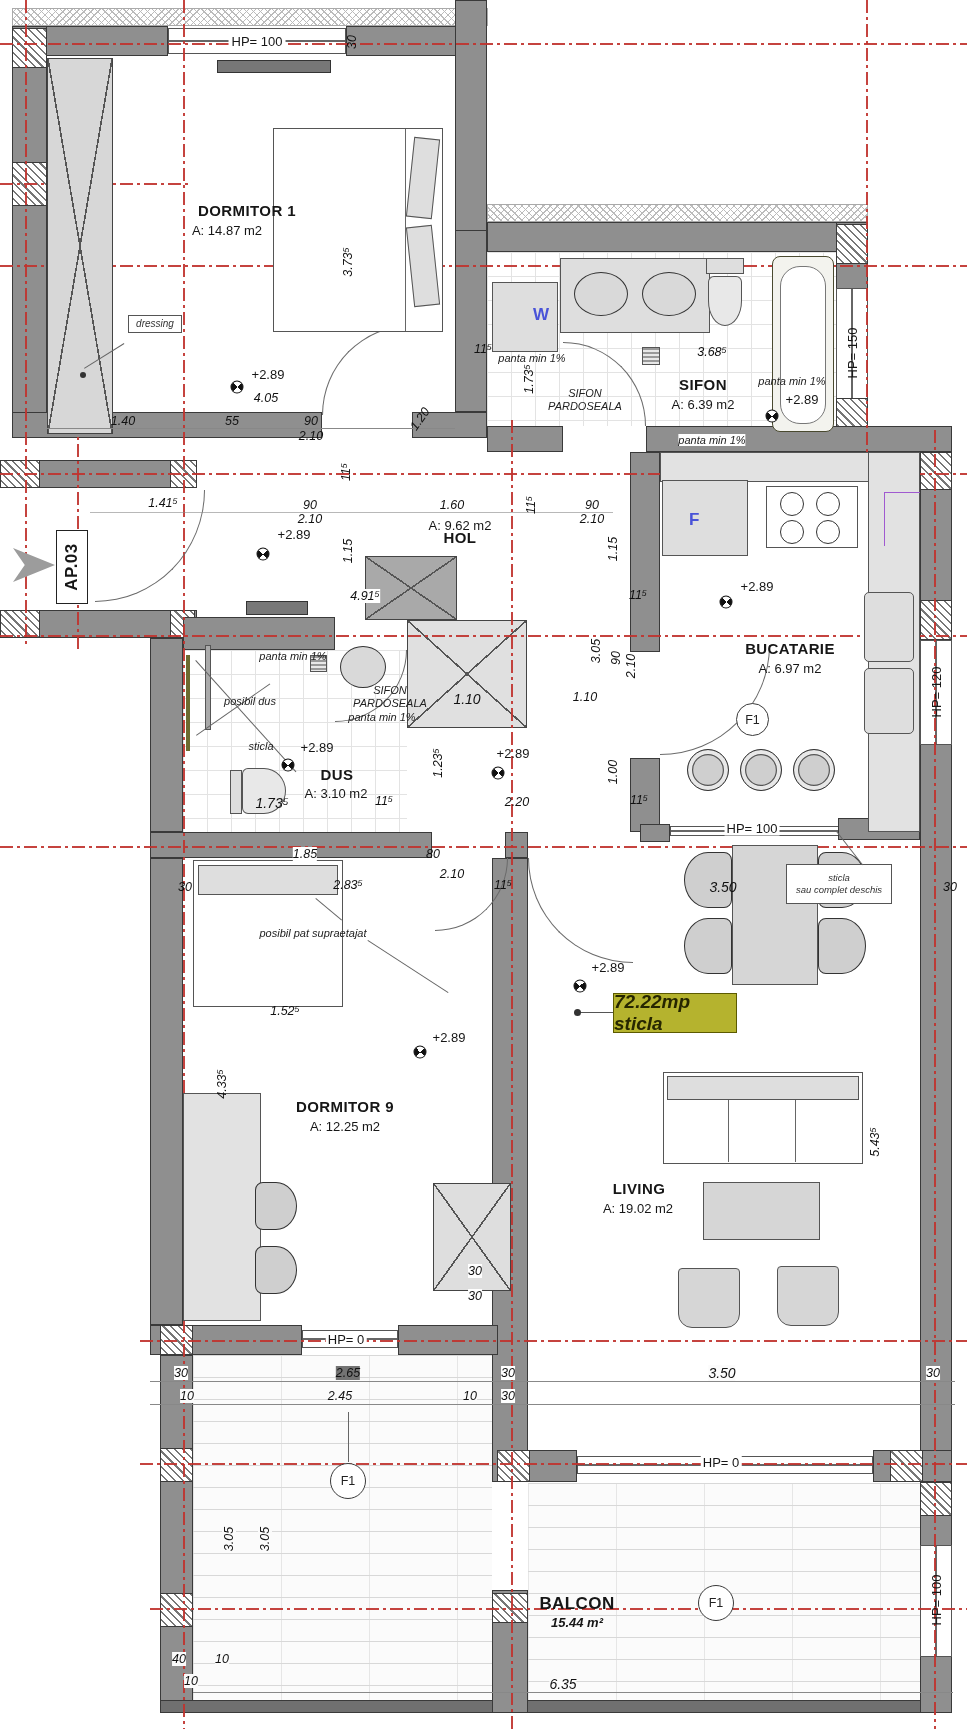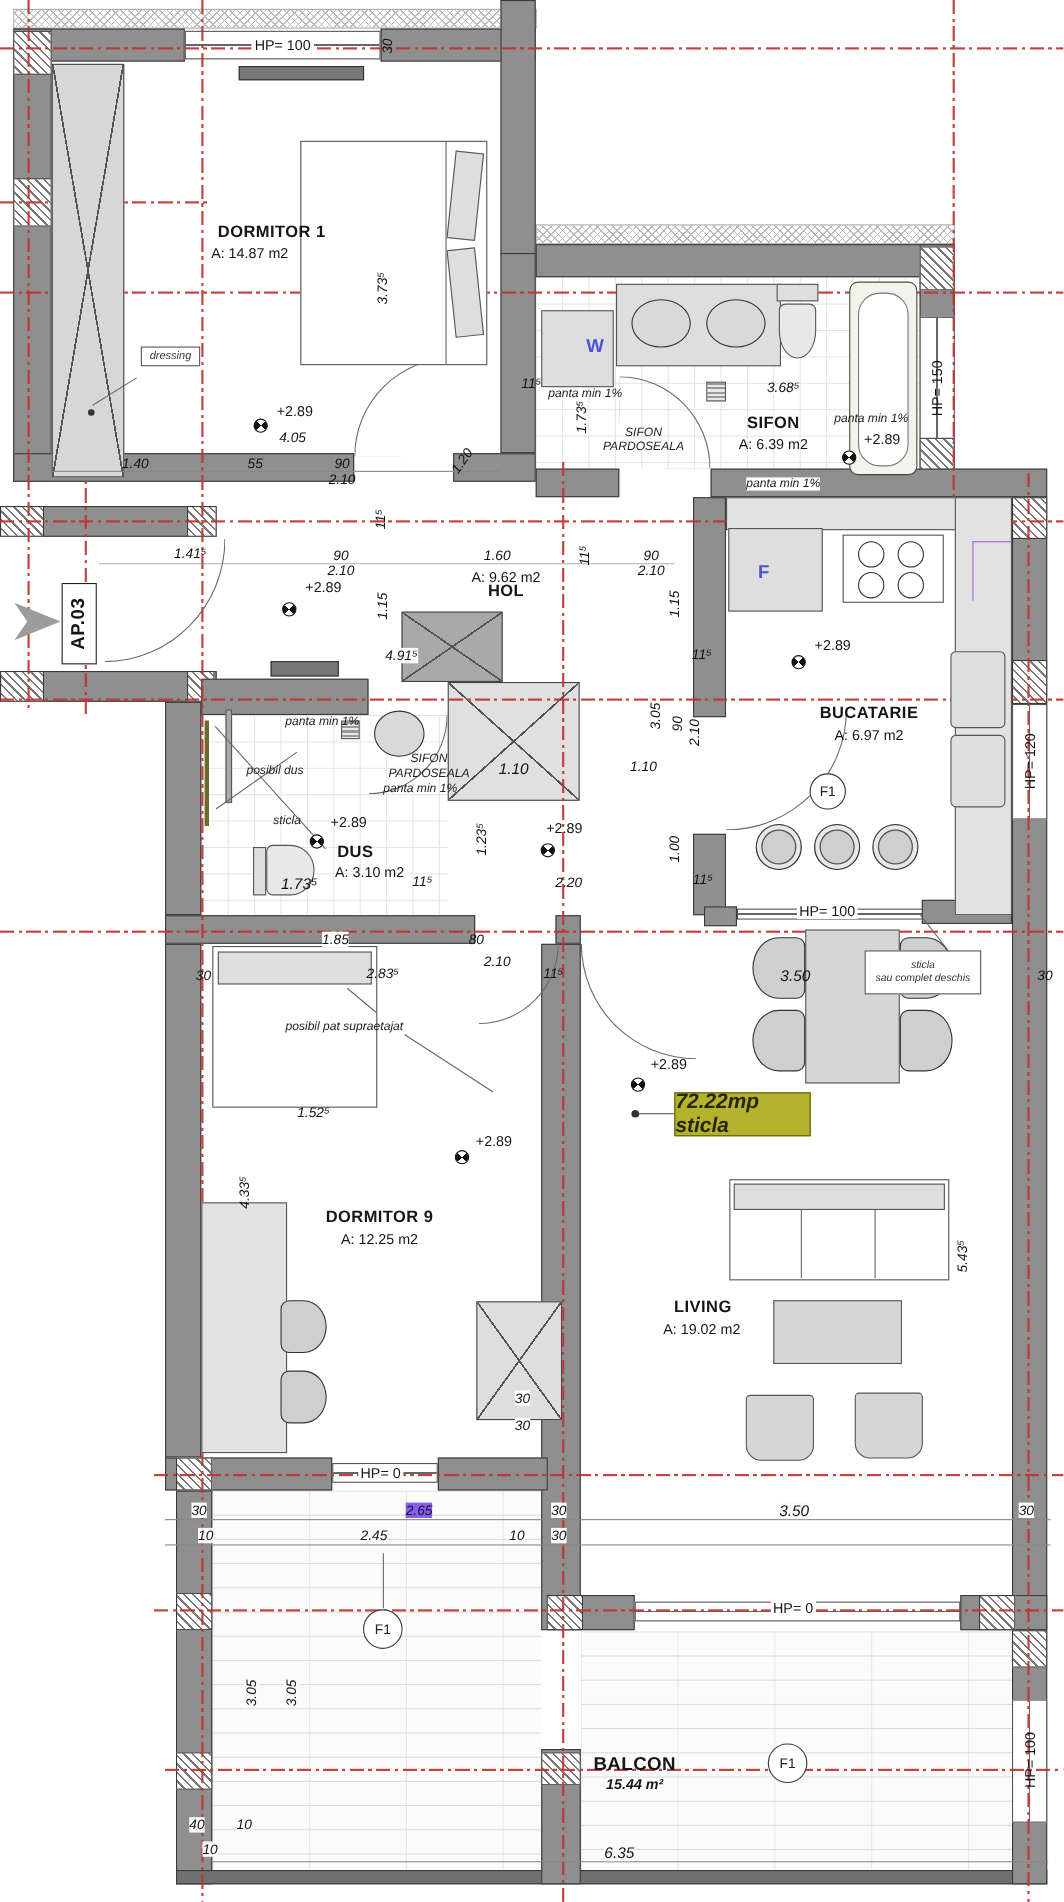--- a/index.html
+++ b/index.html
@@ -263,21 +263,21 @@
   <div class="lvl" style="left:420px;top:1052px;"></div>
 
   <div class="lbl" style="left:227px;top:211px;margin-left:20px;">DORMITOR 1</div>
   <div class="sub" style="left:227px;top:230px;">A: 14.87 m2</div>
   <div class="lbl" style="left:703px;top:385px;">SIFON</div>
   <div class="sub" style="left:703px;top:404px;">A: 6.39 m2</div>
   <div class="lbl" style="left:460px;top:538px;">HOL</div>
   <div class="sub" style="left:460px;top:525px;">A: 9.62 m2</div>
   <div class="lbl" style="left:790px;top:649px;">BUCATARIE</div>
   <div class="sub" style="left:790px;top:668px;">A: 6.97 m2</div>
-  <div class="lbl" style="left:323px;top:775px;">DUS</div>
+  <div class="lbl" style="left:337px;top:775px;">DUS</div>
   <div class="sub" style="left:336px;top:793px;">A: 3.10 m2</div>
   <div class="lbl" style="left:345px;top:1107px;">DORMITOR 9</div>
   <div class="sub" style="left:345px;top:1126px;">A: 12.25 m2</div>
   <div class="lbl" style="left:639px;top:1189px;">LIVING</div>
   <div class="sub" style="left:638px;top:1208px;">A: 19.02 m2</div>
   <div class="lbl" style="left:577px;top:1604px;font-size:17px;">BALCON</div>
   <div class="sub" style="left:577px;top:1622px;font-weight:700;font-style:italic;">15.44 m²</div>
 
   <div class="badge" style="left:613px;top:993px;width:124px;height:40px;">
     <span>72.22mp sticla</span>
@@ -336,21 +336,21 @@
   <span class="dim" style="left:232px;top:421px;">55</span>
   <span class="dim" style="left:311px;top:421px;">90</span>
   <span class="dim" style="left:311px;top:436px;">2.10</span>
   <span class="dim r55" style="left:420px;top:419px;">1.20</span>
   <span class="dim v" style="left:348px;top:262px;">3.73⁵</span>
   <span class="dim v" style="left:352px;top:42px;">30</span>
   <span class="dim" style="left:266px;top:398px;">4.05</span>
   <span class="dim" style="left:483px;top:349px;">11⁵</span>
   <span class="dim v" style="left:529px;top:379px;">1.73⁵</span>
   <span class="dim" style="left:712px;top:352px;">3.68⁵</span>
-  <span class="dim" style="left:173px;top:503px;">1.41⁵</span>
+  <span class="dim" style="left:163px;top:503px;">1.41⁵</span>
   <span class="dim" style="left:310px;top:505px;">90</span>
   <span class="dim" style="left:310px;top:519px;">2.10</span>
   <span class="dim v" style="left:346px;top:472px;">11⁵</span>
   <span class="dim" style="left:452px;top:505px;">1.60</span>
   <span class="dim v" style="left:531px;top:505px;">11⁵</span>
   <span class="dim" style="left:592px;top:505px;">90</span>
   <span class="dim" style="left:592px;top:519px;">2.10</span>
   <span class="dim v" style="left:348px;top:551px;">1.15</span>
   <span class="dim v" style="left:613px;top:549px;">1.15</span>
   <span class="dim" style="left:365px;top:596px;background:#fff;">4.91⁵</span>
@@ -375,21 +375,21 @@
   <span class="dim" style="left:285px;top:1011px;">1.52⁵</span>
   <span class="dim v" style="left:222px;top:1084px;">4.33⁵</span>
   <span class="dim v" style="left:875px;top:1142px;">5.43⁵</span>
   <span class="dim" style="left:723px;top:887px;font-size:14px;">3.50</span>
   <span class="dim" style="left:950px;top:887px;">30</span>
   <span class="dim" style="left:475px;top:1271px;background:#fff;">30</span>
   <span class="dim" style="left:475px;top:1296px;background:#fff;">30</span>
   <span class="dim" style="left:722px;top:1373px;font-size:14px;background:#fbfbfb;">3.50</span>
   <span class="dim" style="left:933px;top:1373px;background:#fff;">30</span>
   <span class="dim" style="left:181px;top:1373px;background:#fff;">30</span>
-  <span class="dim" style="left:348px;top:1373px;background:#8b5cf6;margin-left:33px;">2.65</span>
+  <span class="dim" style="left:348px;top:1373px;background:#737373;">2.65</span>
   <span class="dim" style="left:508px;top:1373px;background:#fff;">30</span>
   <span class="dim" style="left:187px;top:1396px;background:#fbfbfb;">10</span>
   <span class="dim" style="left:340px;top:1396px;background:#fbfbfb;">2.45</span>
   <span class="dim" style="left:470px;top:1396px;background:#fbfbfb;">10</span>
   <span class="dim" style="left:508px;top:1396px;background:#fff;">30</span>
   <span class="dim v" style="left:229px;top:1539px;background:#fbfbfb;">3.05</span>
   <span class="dim v" style="left:265px;top:1539px;background:#fbfbfb;">3.05</span>
   <span class="dim" style="left:179px;top:1659px;background:#fbfbfb;">40</span>
   <span class="dim" style="left:222px;top:1659px;background:#fbfbfb;">10</span>
   <span class="dim" style="left:191px;top:1681px;background:#fbfbfb;">10</span>

